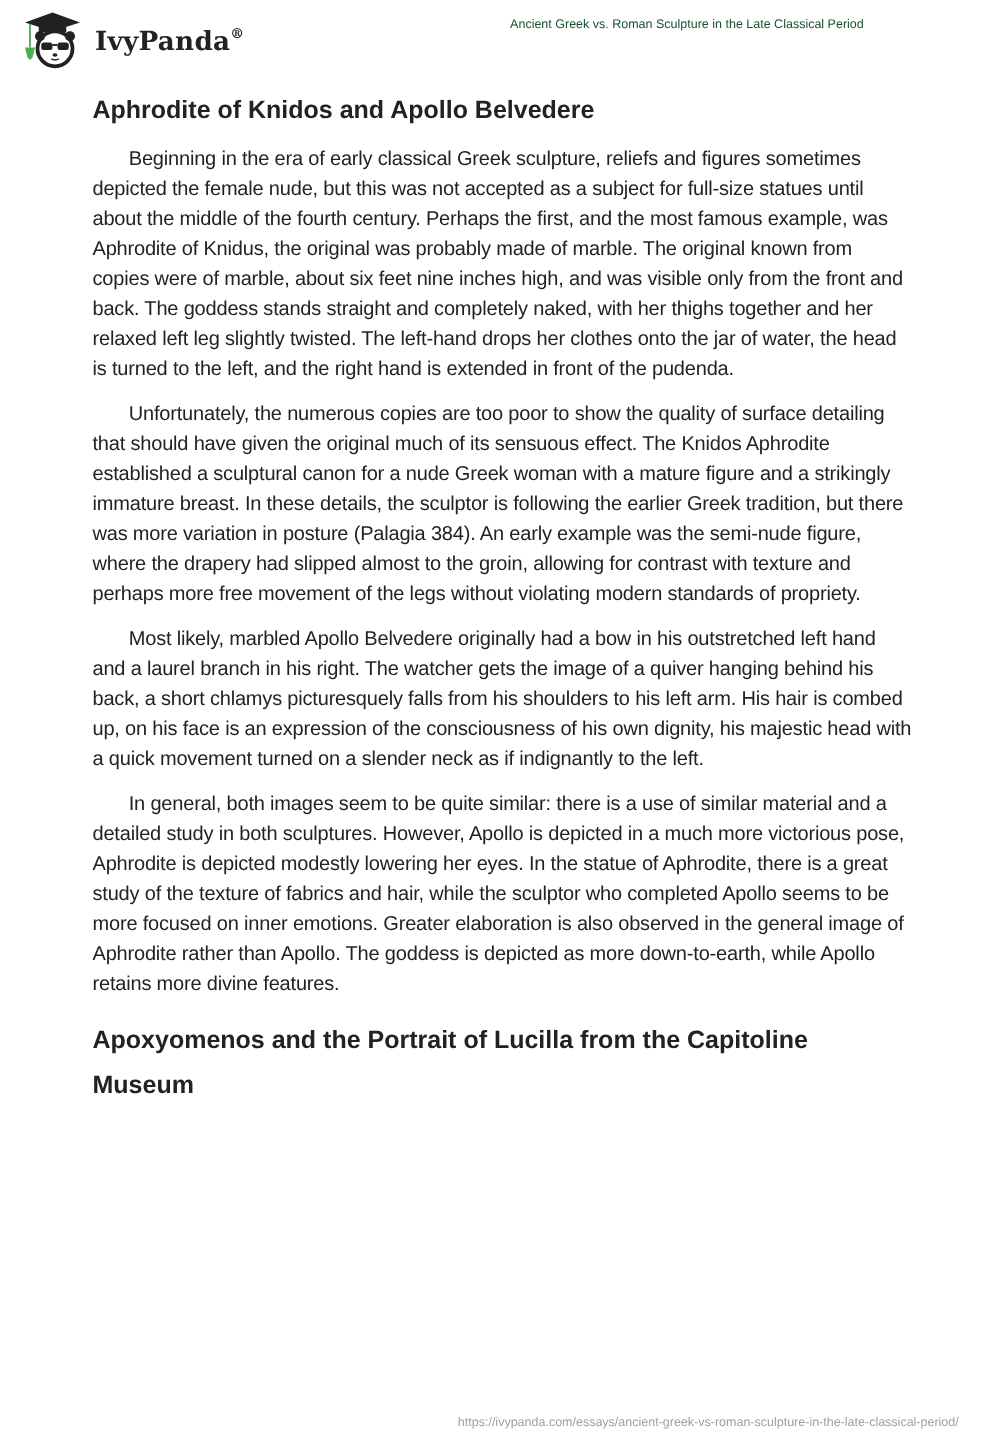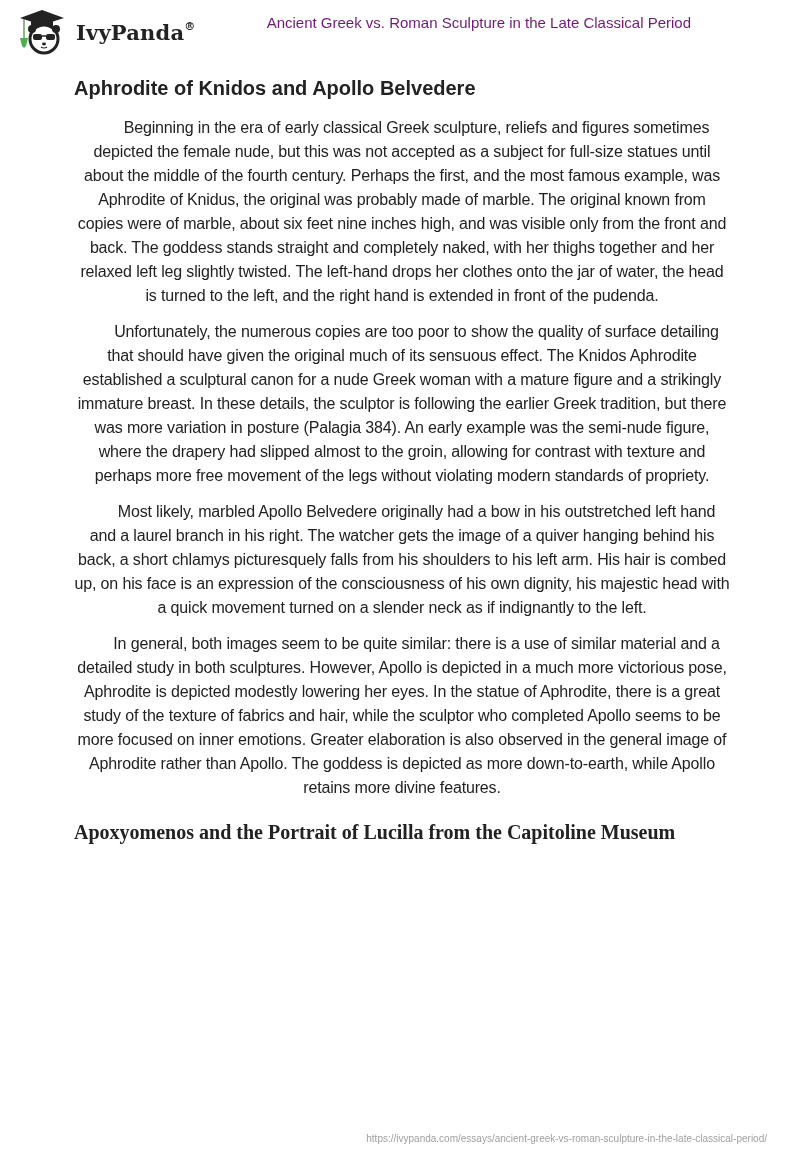--- a/index.html
+++ b/index.html
@@ -2,26 +2,26 @@
 <html><head>
 <meta charset="utf-8">
 <style>
   html, body { margin: 0; padding: 0; background: #ffffff; }
   body { width: 800px; height: 1160px; position: relative; overflow: hidden; font-family: "Liberation Sans", sans-serif; color: #222222; }
   .header { position: absolute; top: 0; left: 0; width: 724px; height: 56px; }
   .logo { position: absolute; left: 16px; top: 8px; display: flex; align-items: center; }
   .logo-icon { width: 52px; height: 48px; }
   .logo-text { font-family: "DejaVu Serif", serif; font-weight: bold; font-size: 21px; color: #222; margin-left: 8px; letter-spacing: 0.2px; }
   .logo-reg { font-size: 11px; vertical-align: super; position: relative; top: -2px; }
-  .doc-title { position: absolute; right: 33px; top: 14px; font-size: 15px; color: #701a75; }
+  .doc-title { position: absolute; right: 33px; top: 14px; font-size: 10px; color: #14532d; }
   .content { position: absolute; left: 74px; top: 70px; width: 656px; }
   h2 { font-size: 20px; font-weight: bold; color: #222; margin: 0; line-height: 36px; }
   h2.h1 { margin-bottom: 10px; }
-  h2.h2 { margin-top: 14px; margin-bottom: 12px; font-family: Liberation Serif, serif; }
-  p { font-size: 16px; line-height: 24px; margin: 0 0 12px 0; text-indent: 29px; color: #222; letter-spacing: -0.15px; text-align: center; }
+  h2.h2 { margin-top: 14px; margin-bottom: 12px; }
+  p { font-size: 16px; line-height: 24px; margin: 0 0 12px 0; text-indent: 29px; color: #222; letter-spacing: -0.15px; }
   .footer-url { position: absolute; right: 33px; top: 1133px; font-size: 10px; color: #a0a0a0; }
 </style>
 </head>
 <body>
 
 <div class="header">
   <div class="logo">
     <svg class="logo-icon" viewBox="0 0 52 48">
 
       <polygon points="26,2 48,10 26,17 4,10" fill="#222"></polygon>

